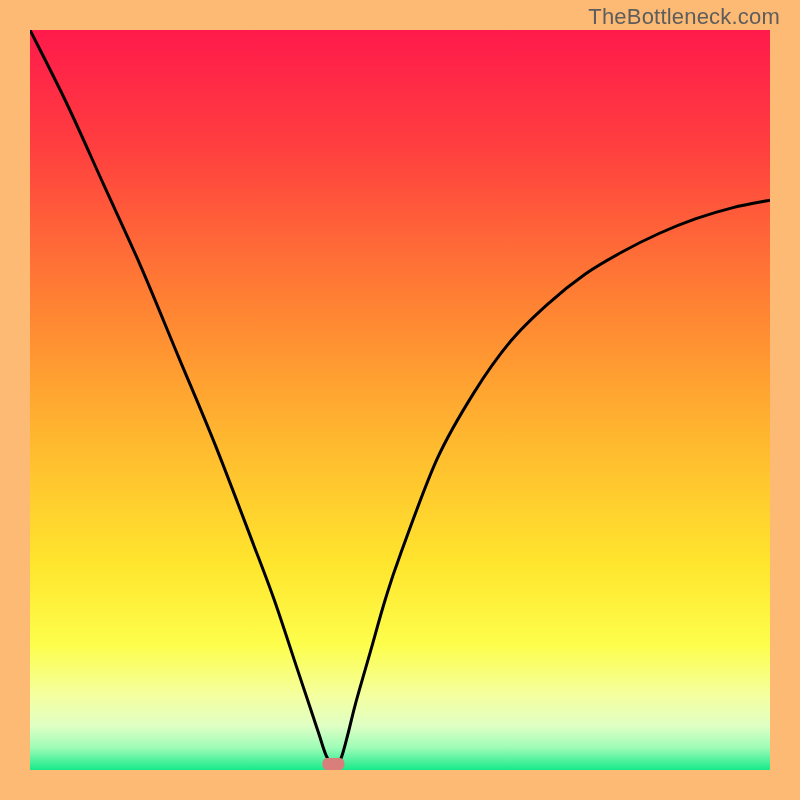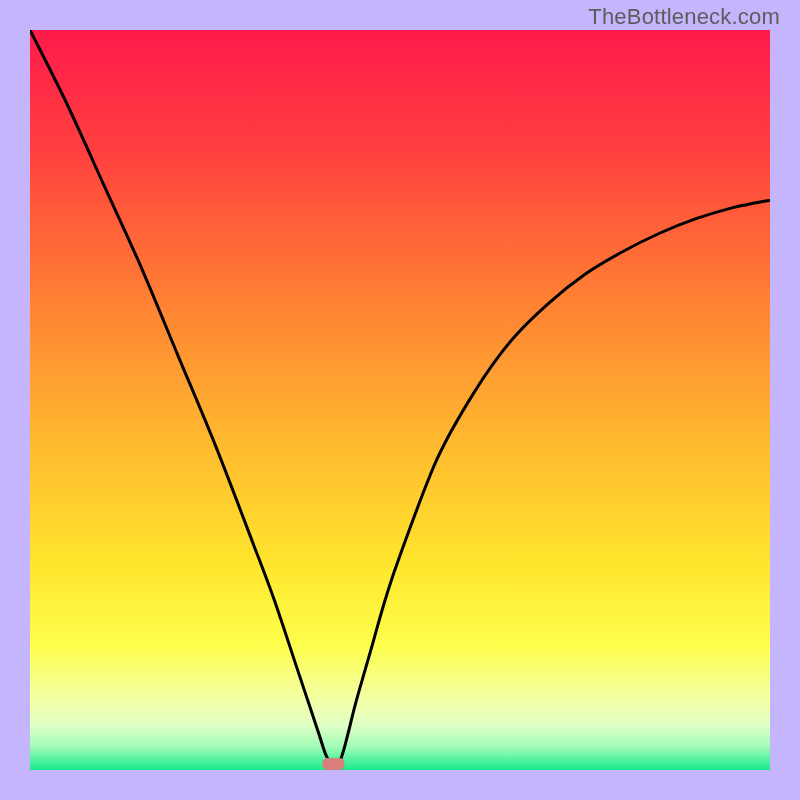--- a/index.html
+++ b/index.html
@@ -10,21 +10,21 @@
     height: 800px;
     overflow: hidden;
     font-family: Arial, Helvetica, sans-serif;
   }
   .frame {
     position: absolute;
     top: 0;
     left: 0;
     width: 800px;
     height: 800px;
-    background: #c4b5fd;
+    background: #fdba74;
   }
   .plot {
     position: absolute;
     top: 30px;
     left: 30px;
     width: 740px;
     height: 740px;
   }
   .plot svg {
     display: block;

